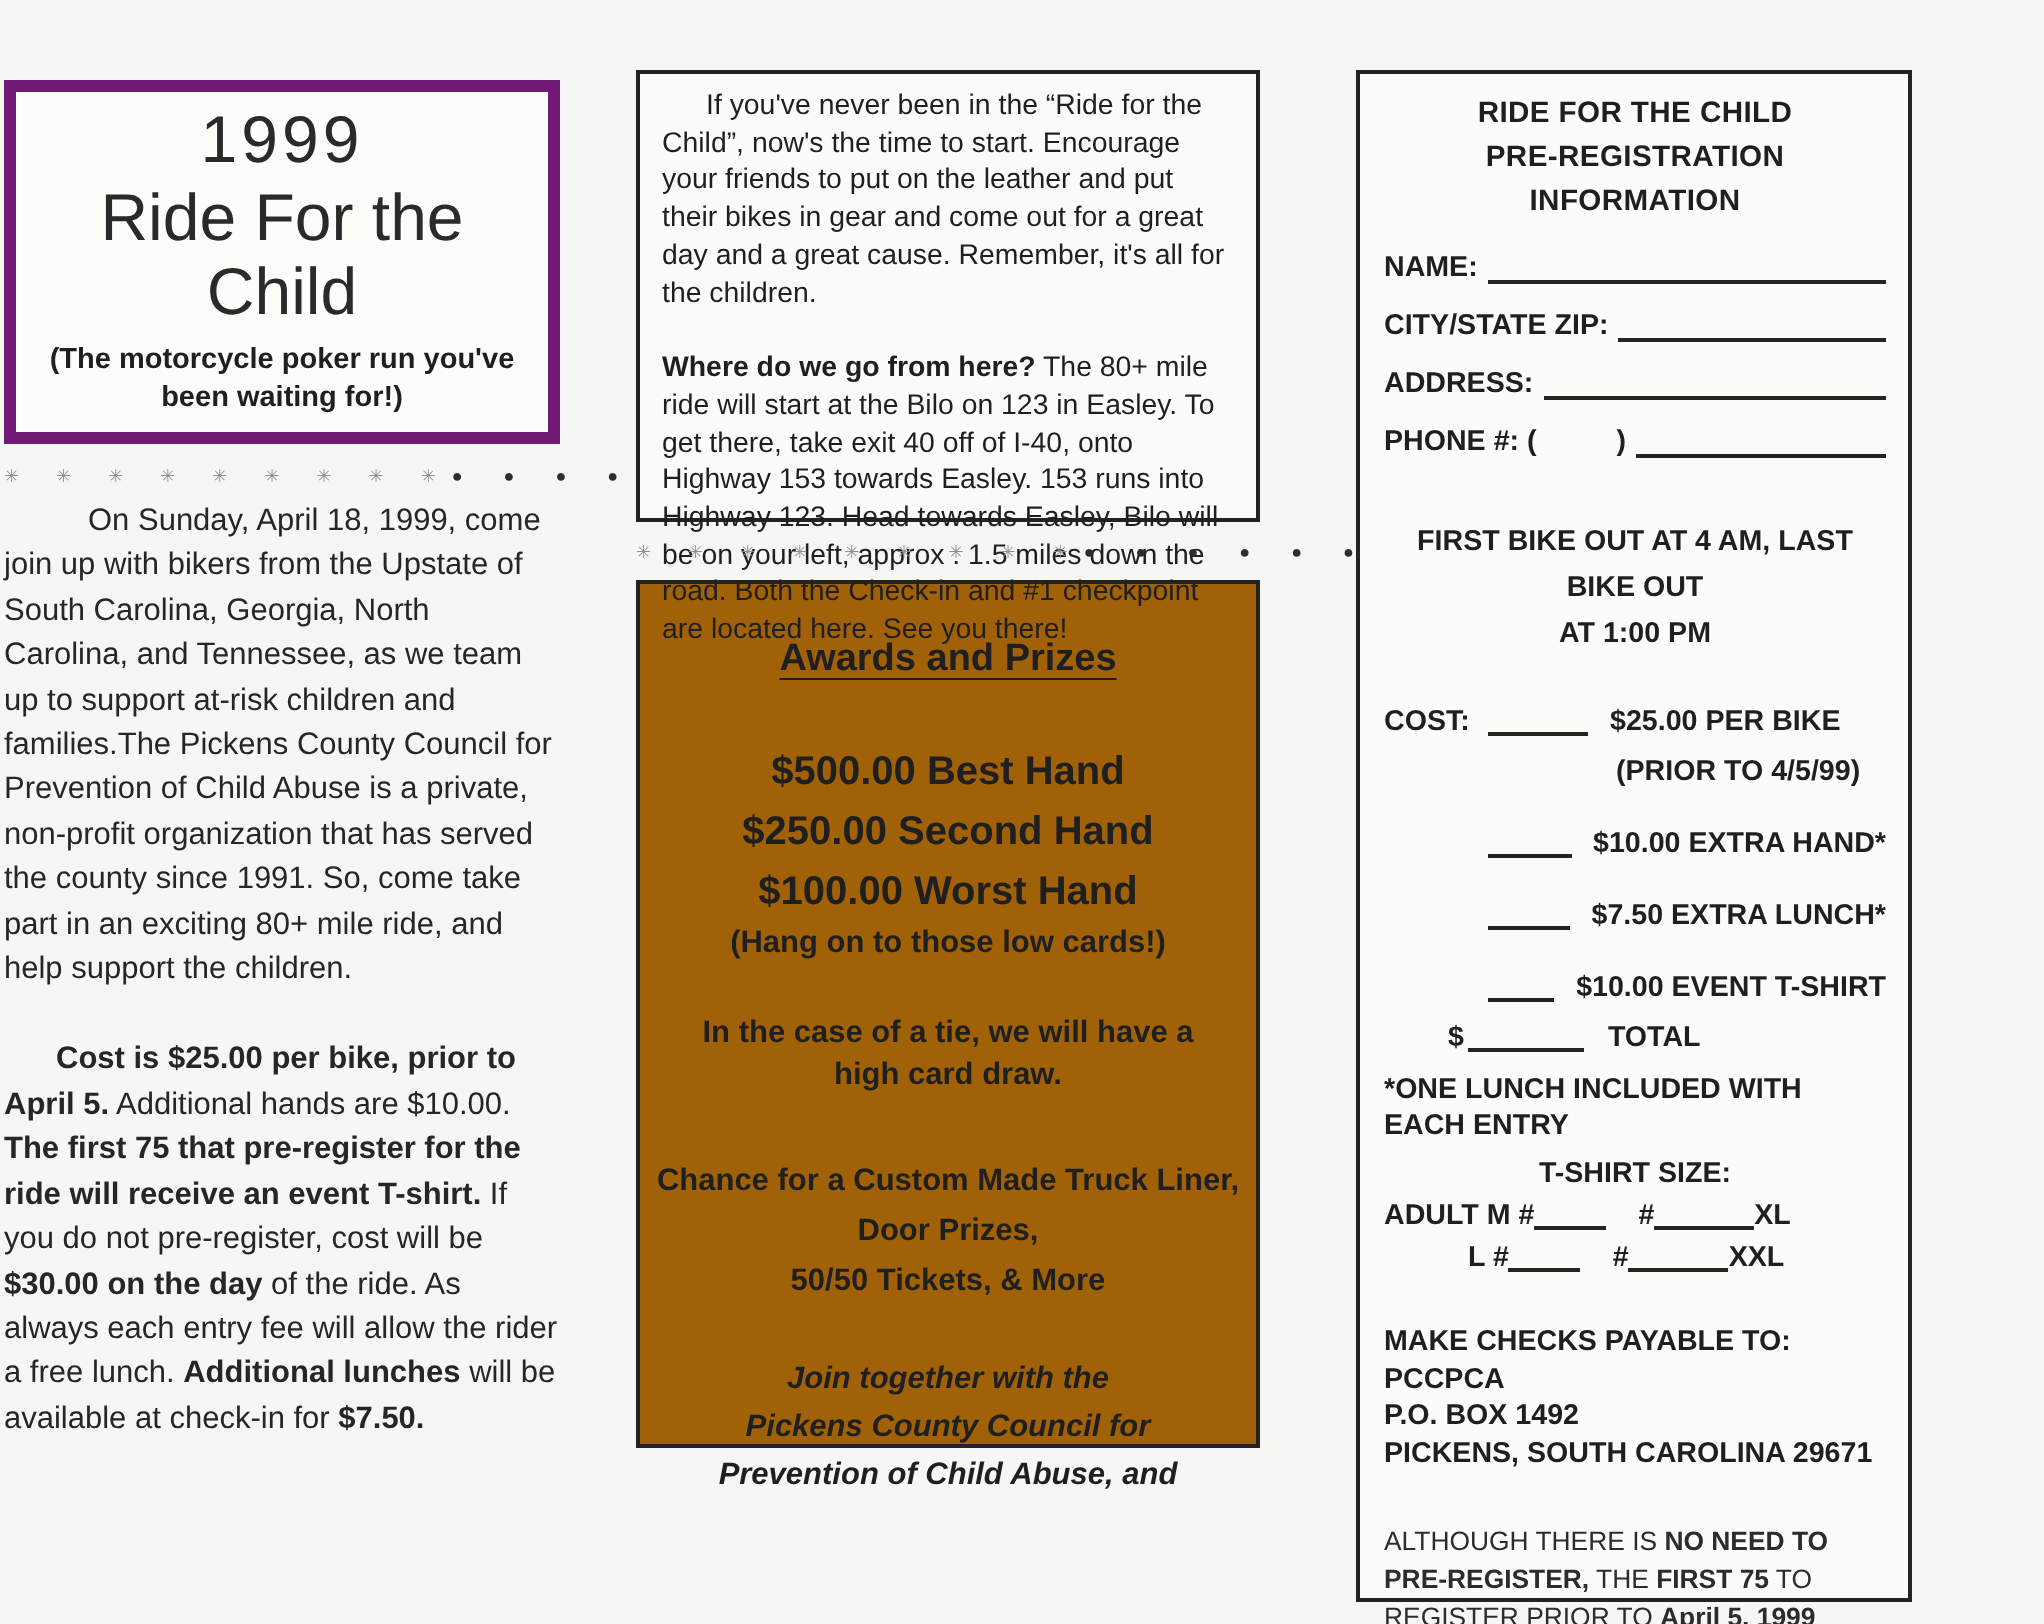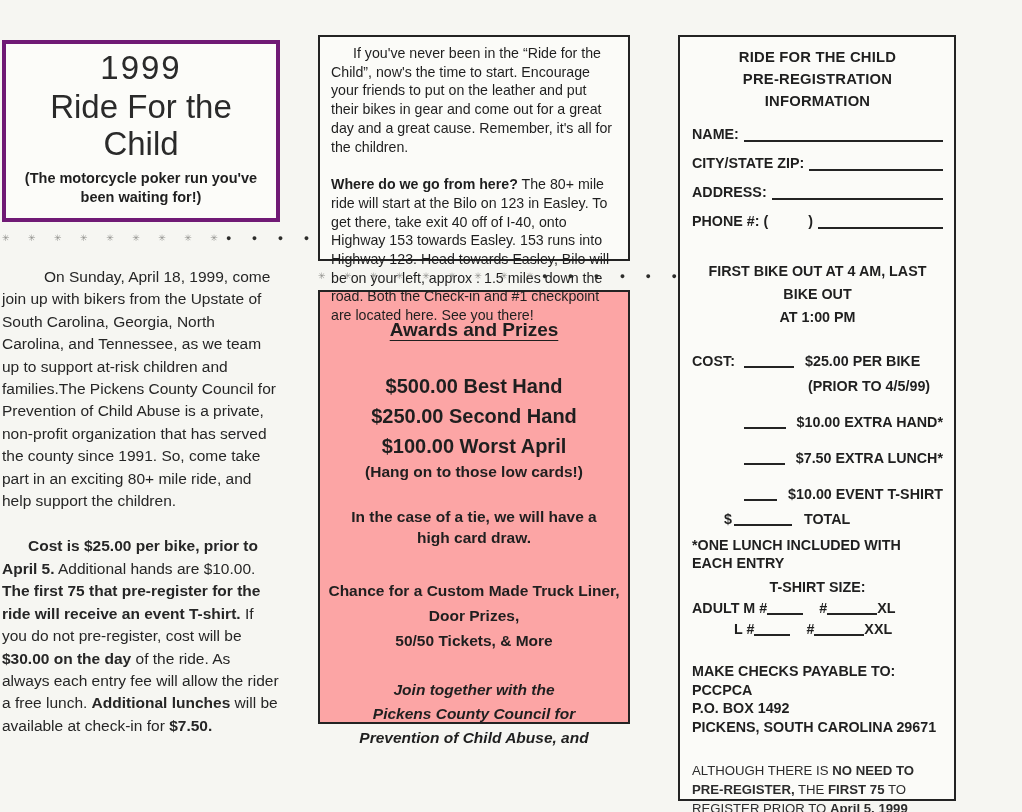--- a/index.html
+++ b/index.html
@@ -6,46 +6,46 @@
   body{
     width:1022px;height:812px;position:relative;overflow:hidden;
     background:#f6f6f2;color:#1f1f1f;
     font-family:"Liberation Sans", sans-serif;
     -webkit-font-smoothing:antialiased;
   }
   .col{position:absolute;top:0;}
   
   #left{left:2px;width:278px;}
   .title-box{
-    margin-top:40px;border:4px solid #701a75;background:#fcfcf9;
+    margin-top:40px;border:6px solid #701a75;background:#fcfcf9;
     box-sizing:border-box;height:182px;text-align:center;padding-top:4px;
   }
   .yr{font-size:33px;line-height:40px;letter-spacing:2px;color:#2a2a2a;}
   .ttl{font-size:33px;line-height:37px;width:235px;margin:0 auto;color:#2a2a2a;}
   .sub{font-size:14.5px;font-weight:700;line-height:19px;margin-top:7px;padding:0 14px;}
   .divider{display:flex;align-items:center;height:16px;margin-top:8px;}
   .dots-light{font-size:9px;letter-spacing:8px;color:#8f8f8b;white-space:nowrap;}
   .dots-dark{font-size:9px;letter-spacing:9px;color:#2d2d2b;white-space:nowrap;}
   .tri{margin-left:auto;width:0;height:0;border-left:20px solid transparent;border-bottom:13px solid #3c3c3a;}
   p.bodytext{font-size:15.5px;line-height:22.4px;width:277px;margin:0;color:#262626;}
-  #para1{margin-top:20px;text-indent:42px;}
+  #para1{margin-top:4px;text-indent:42px;}
   #para2{margin-top:23px;text-indent:26px;}
   .b{font-weight:700;}
   
   #mid{left:318px;width:312px;}
   .intro-box{
     margin-top:35px;border:2px solid #232323;box-sizing:border-box;height:226px;
     padding:7px 10px 6px 11px;font-size:14.2px;line-height:18.7px;background:#fbfbf8;
   }
   .intro-box p{margin:0;}
   .intro-box p.p1{text-indent:22px;margin-bottom:19px;}
   .mid-divider{margin-top:7px;}
   .awards-box{
     border:2px solid #232323;box-sizing:border-box;height:434px;margin-top:6px;
-    text-align:center;padding-top:27px;background:#fca5a5;
+    text-align:center;padding-top:27px;background:#a16207;
   }
   .awards-box h2{font-size:19px;margin:0 0 30px;text-decoration:underline;text-underline-offset:4px;}
   .prize{font-size:20px;font-weight:700;line-height:30px;}
   .prize-note{font-size:15.5px;font-weight:700;line-height:21px;}
   .tie{font-size:15.5px;font-weight:700;line-height:21px;margin:24px auto 0;width:282px;}
   .door{margin-top:30px;font-size:15.5px;font-weight:700;line-height:25px;}
   .join{margin-top:25px;font-size:15.5px;font-weight:700;font-style:italic;line-height:24px;}
   
   #right{left:678px;width:278px;}
   .form-box{
@@ -102,21 +102,21 @@
   </div>
   <div class="divider mid-divider">
     <span class="dots-light">✳ ✳ ✳ ✳ ✳ ✳ ✳ ✳ ✳</span>
     <span class="dots-dark">● ● ● ● ● ● ● ●</span>
     <span class="tri"></span>
   </div>
   <div class="awards-box">
     <h2>Awards and Prizes</h2>
     <div class="prize">$500.00 Best Hand</div>
     <div class="prize">$250.00 Second Hand</div>
-    <div class="prize">$100.00 Worst April</div>
+    <div class="prize">$100.00 Worst Hand</div>
     <div class="prize-note">(Hang on to those low cards!)</div>
     <p class="tie">In the case of a tie, we will have a high card draw.</p>
     <div class="door">
       <div>Chance for a Custom Made Truck Liner,</div>
       <div>Door Prizes,</div>
       <div>50/50 Tickets, &amp; More</div>
     </div>
     <div class="join">
       <div>Join together with the</div>
       <div>Pickens County Council for</div>

